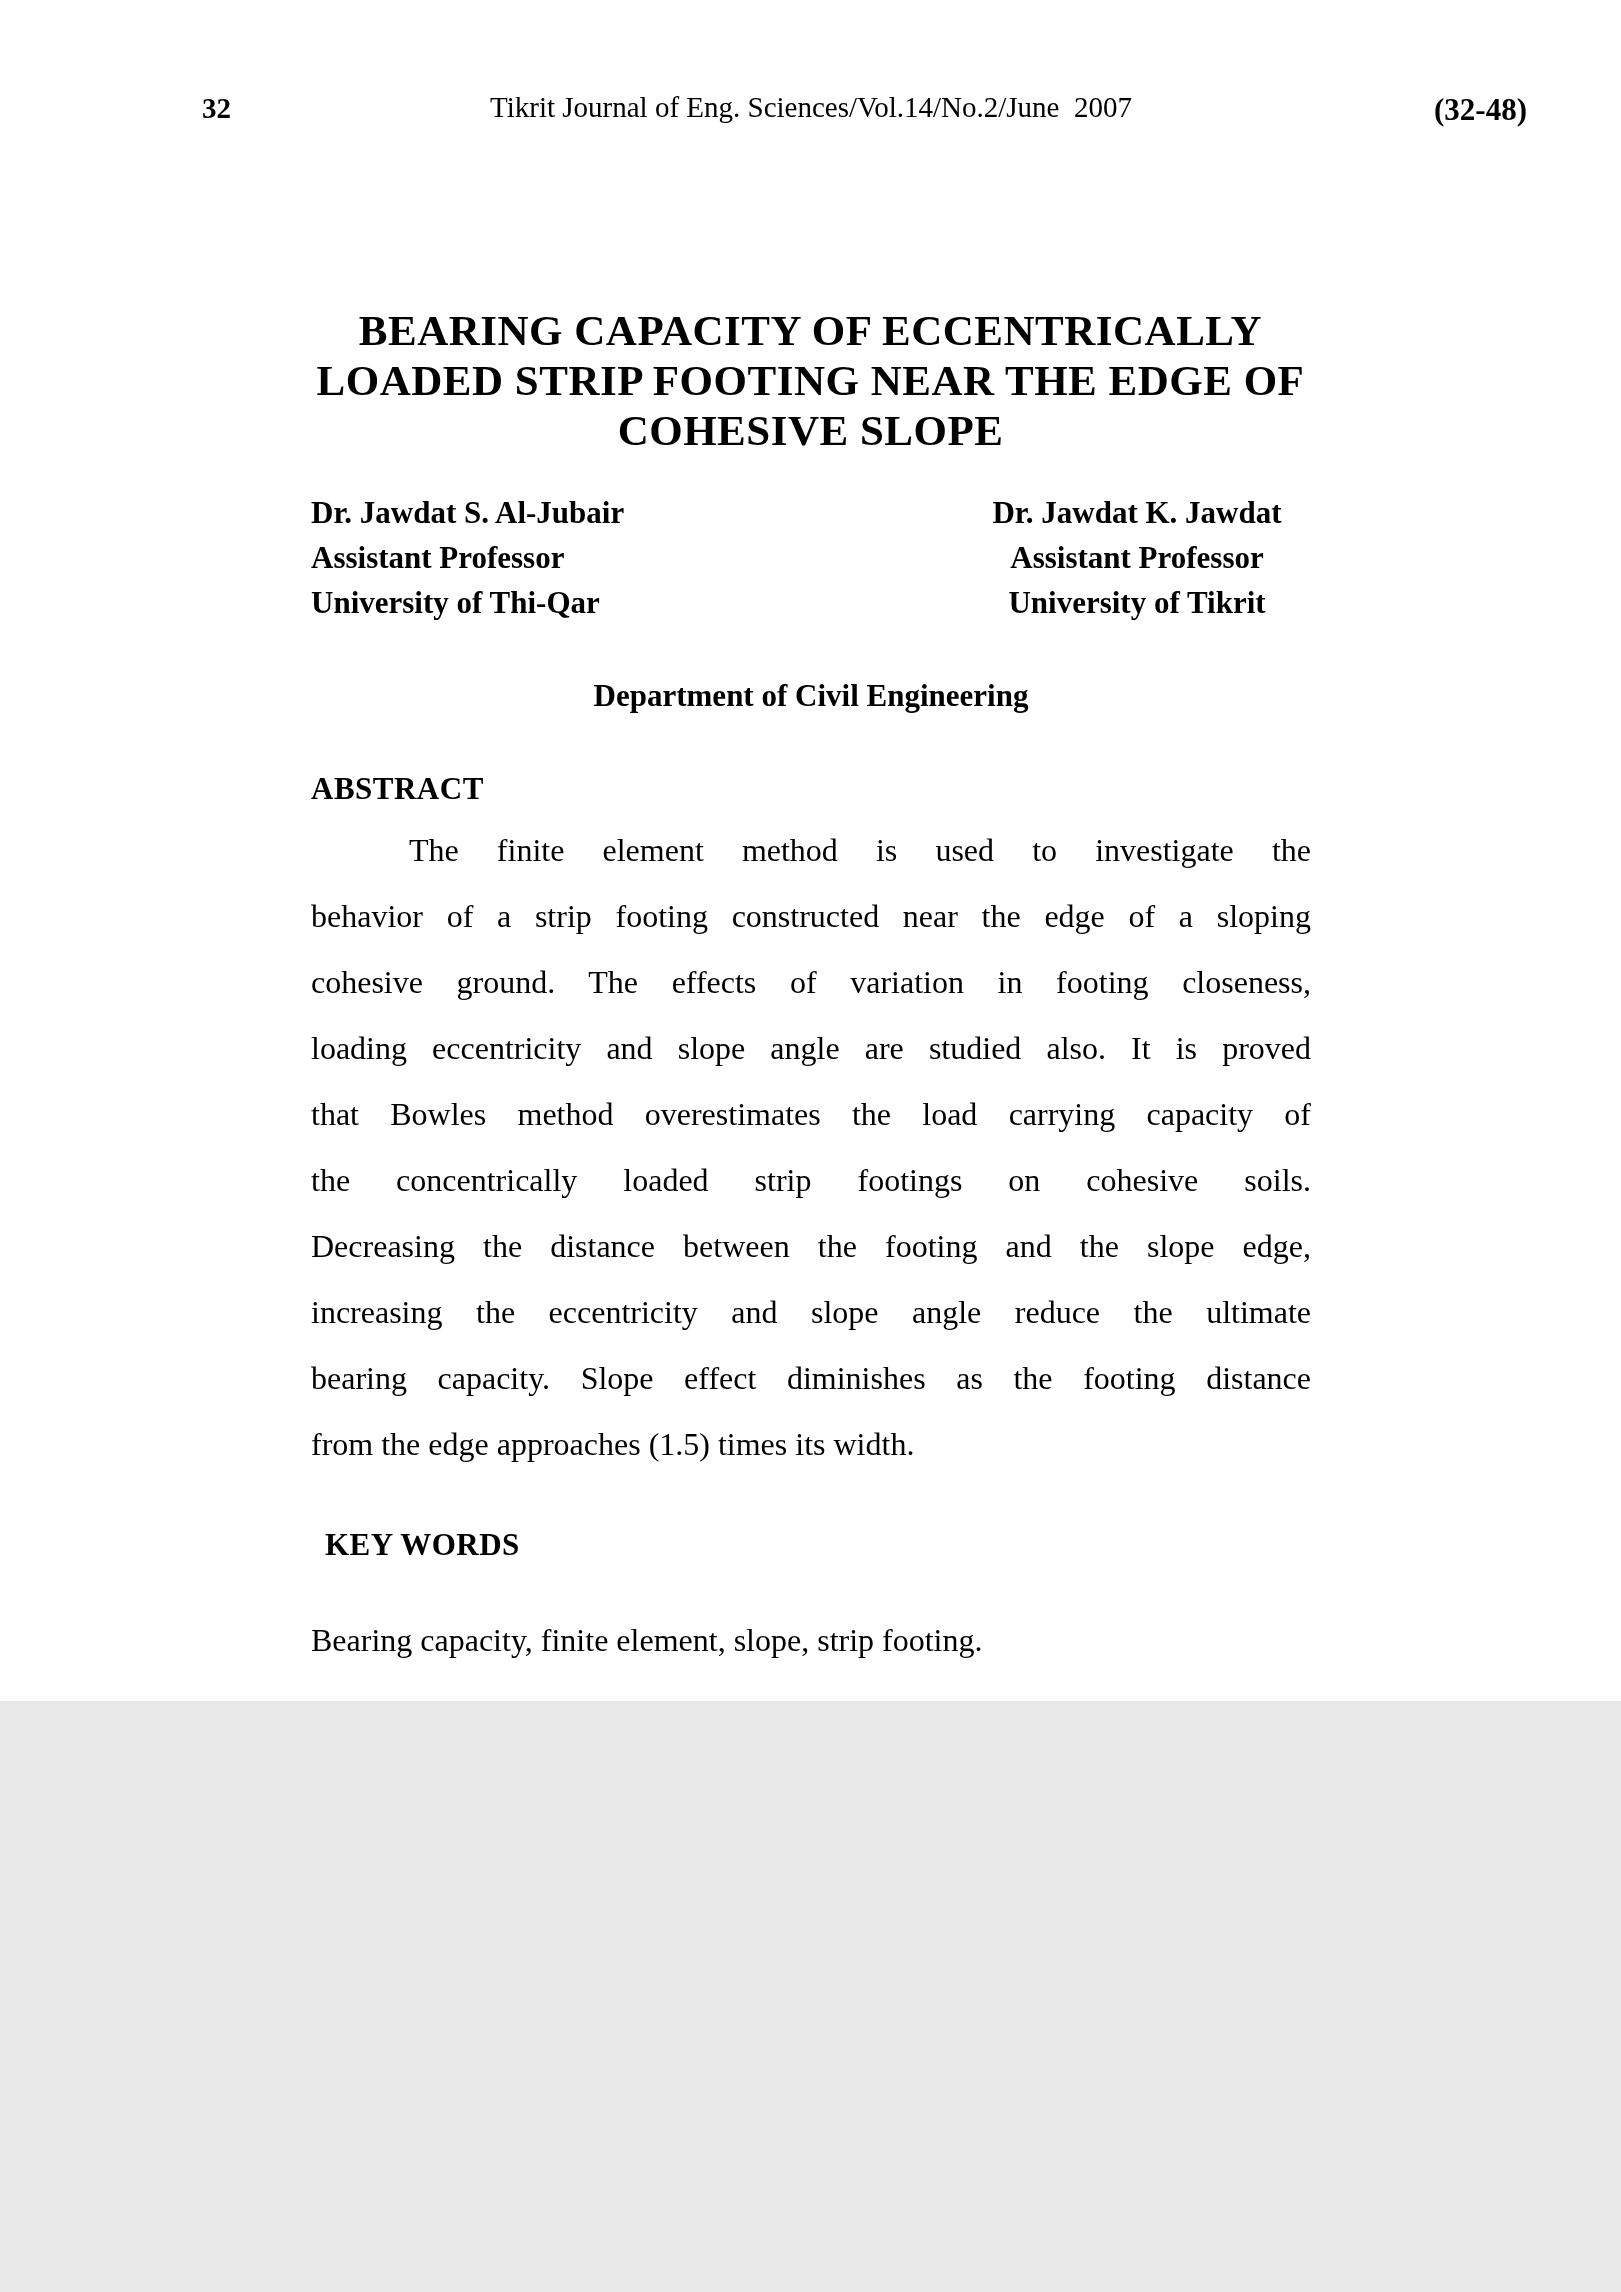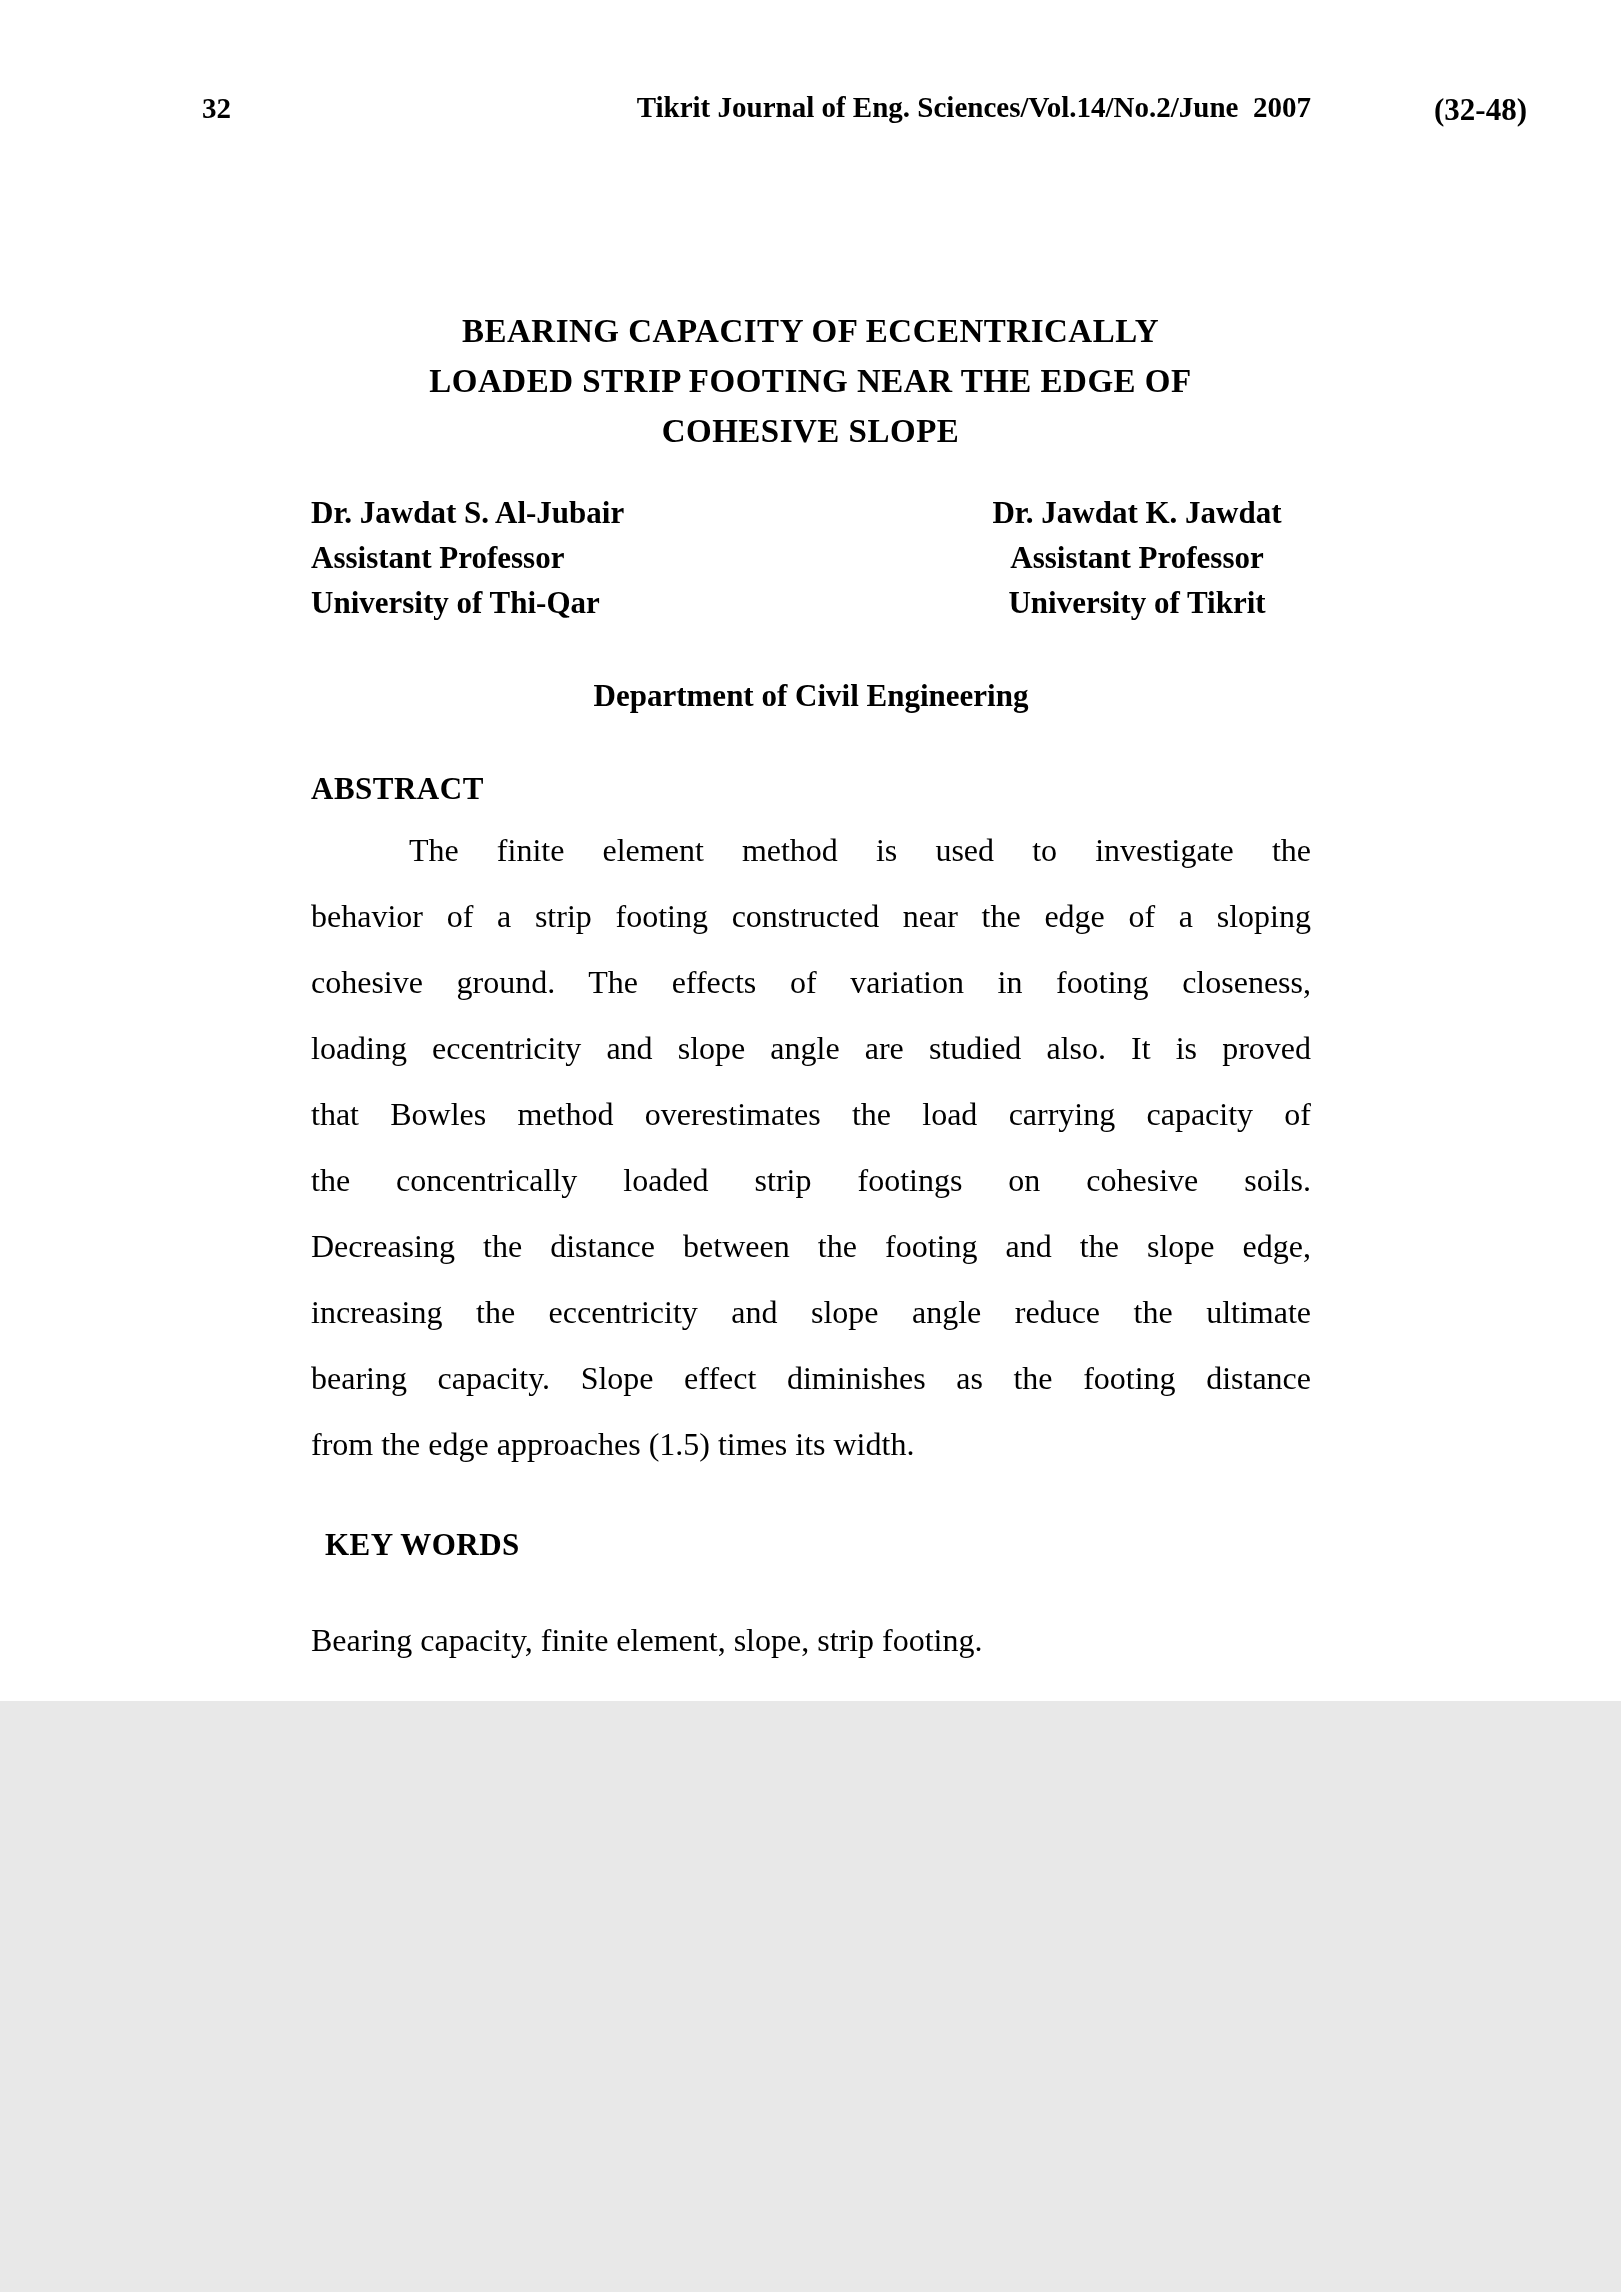--- a/index.html
+++ b/index.html
@@ -24,44 +24,44 @@
     top: 92px;
     font-size: 29px;
     font-weight: bold;
     line-height: 33px;
   }
   .journal {
     position: absolute;
     left: 311px;
     top: 90px;
     width: 1000px;
-    text-align: right;
+    text-align: center;
     font-size: 29px;
-    font-weight: bold;
+    font-weight: normal;
     line-height: 35px;
     white-space: pre;
   }
   .pg-range {
     position: absolute;
     left: 1434px;
     top: 94px;
     font-size: 31px;
     font-weight: bold;
     line-height: 31px;
   }
 
   
   .title {
     position: absolute;
     left: 0;
     top: 306px;
     width: 1621px;
     margin: 0;
     text-align: center;
-    font-size: 33px;
+    font-size: 43px;
     font-weight: bold;
     line-height: 50px;
     letter-spacing: 0.5px;
   }
 
   
   .authors {
     position: absolute;
     top: 490px;
     left: 0;

